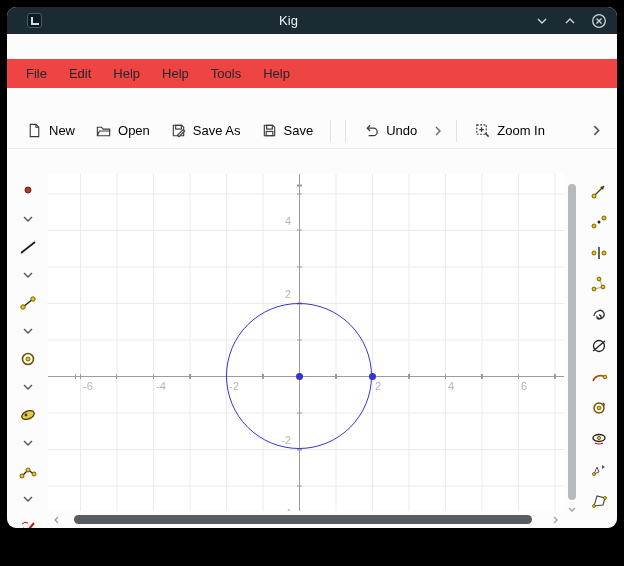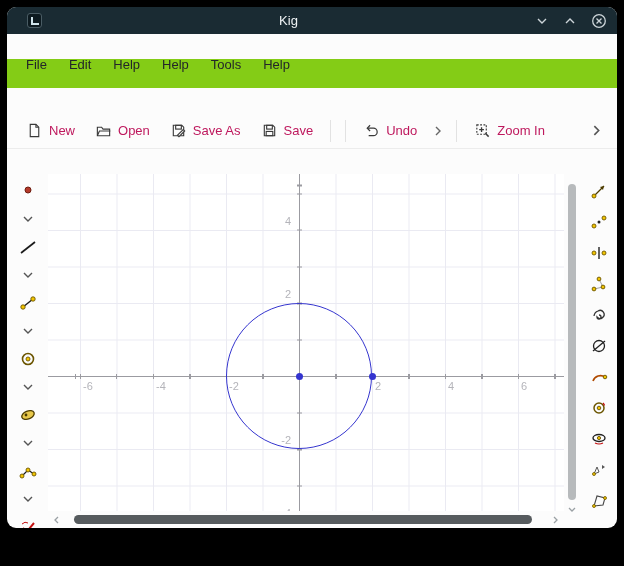--- a/index.html
+++ b/index.html
@@ -7,25 +7,25 @@
   .window { position:absolute; left:7px; top:7px; width:610px; height:521px; background:#fcfcfc;
             border-radius:9px; overflow:hidden; display:flex; flex-direction:column;gap:25px; }
   
   .titlebar { height:27px; background:#1a2b33; display:flex; align-items:center; padding:0 10px; flex:0 0 auto; }
   .titlebar .appicon { width:15px; height:15px; background:#0d1a20; border:1px solid #4a5c64; border-radius:3px; margin-left:10px; position:relative; }
   .titlebar .appicon::after { content:""; position:absolute; left:3px; top:3px; width:6px; height:6px; border-left:2px solid #cfe3ea; border-bottom:2px solid #cfe3ea; }
   .titlebar .title { flex:1; text-align:center; color:#eef2f4; font-size:13px; }
   .wctl { display:flex; align-items:center; gap:14px; }
   .wctl svg { display:block; }
   
-  .menubar { height:29px; background:#84cc16; display:flex; align-items:flex-end; gap:4px; padding:12px 10px; flex:0 0 auto; }
+  .menubar { height:29px; background:#ef4444; display:flex; align-items:center; gap:4px; padding:12px 10px; flex:0 0 auto; }
   .menuitem { font-size:13px; color:#232629; padding:4px 9px; border-radius:3px; }
   
   .toolbar { height:36px; background:#fcfcfc; border-bottom:1px solid #ececec; display:flex; align-items:center; padding:0 10px; gap:2px; flex:0 0 auto; }
-  .tbtn { display:flex; align-items:center; gap:6px; font-size:13px; color:#be185d; padding:5px 9px; border-radius:3px; }
+  .tbtn { display:flex; align-items:center; gap:6px; font-size:13px; color:#000000; padding:5px 9px; border-radius:3px; }
   .tbtn svg { display:block; }
   .tsep { width:1px; height:22px; background:#e2e2e2; margin:0 6px; }
   .tchev { padding:5px 4px; display:flex; align-items:center; }
   .toolbar .spacer { flex:1; }
   
   .content { flex:1; display:flex; min-height:0; }
   .ltools { width:41px; flex:0 0 auto; display:flex; flex-direction:column; align-items:center; padding-top:8px; gap:12px; }
   .rtools { width:37px; flex:0 0 auto; display:flex; flex-direction:column; align-items:center; padding-top:8px; gap:13px; }
   .toolicon { width:18px; height:18px; display:flex; align-items:center; justify-content:center; }
   .center { flex:1; display:flex; flex-direction:column; min-width:0; }

